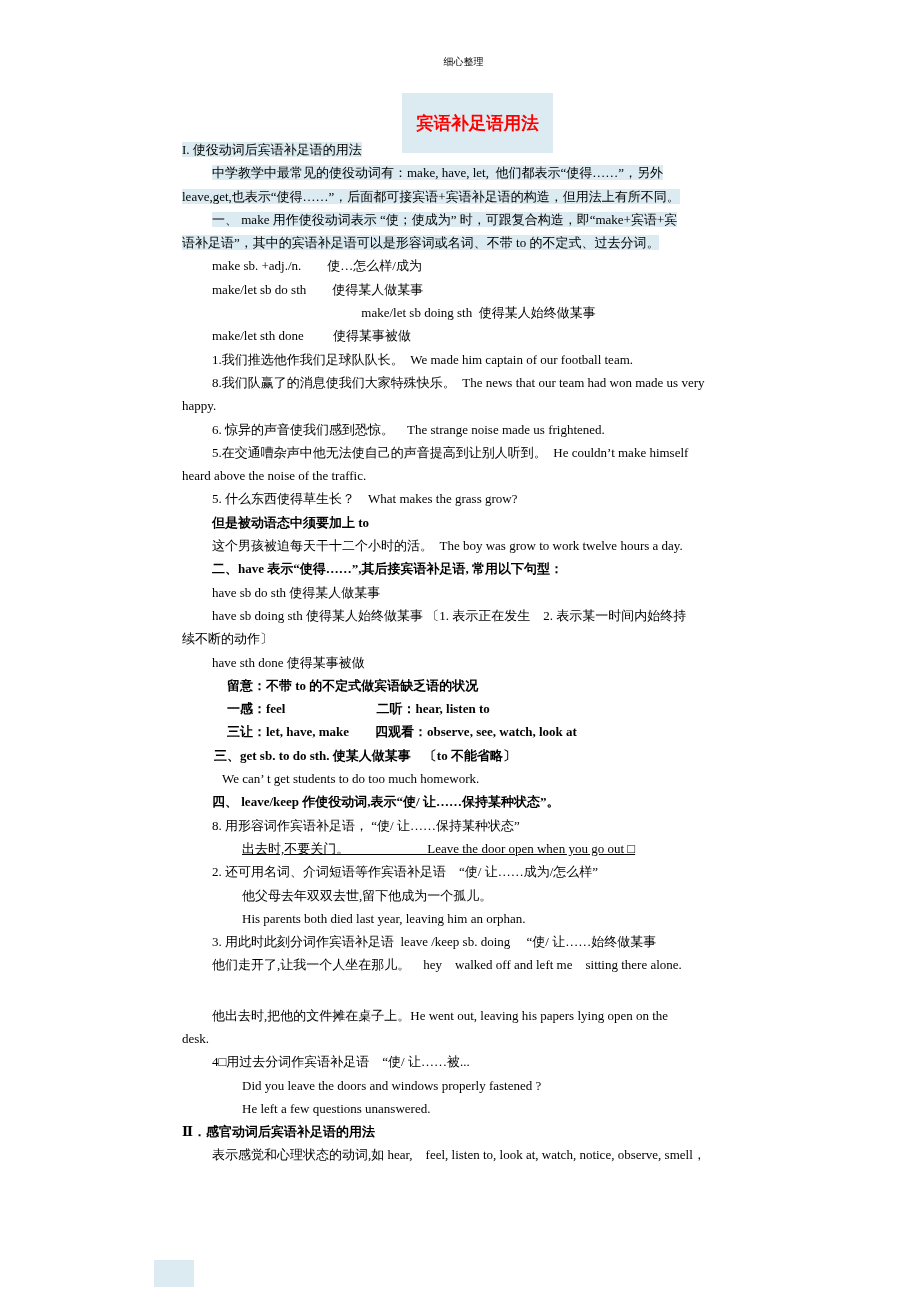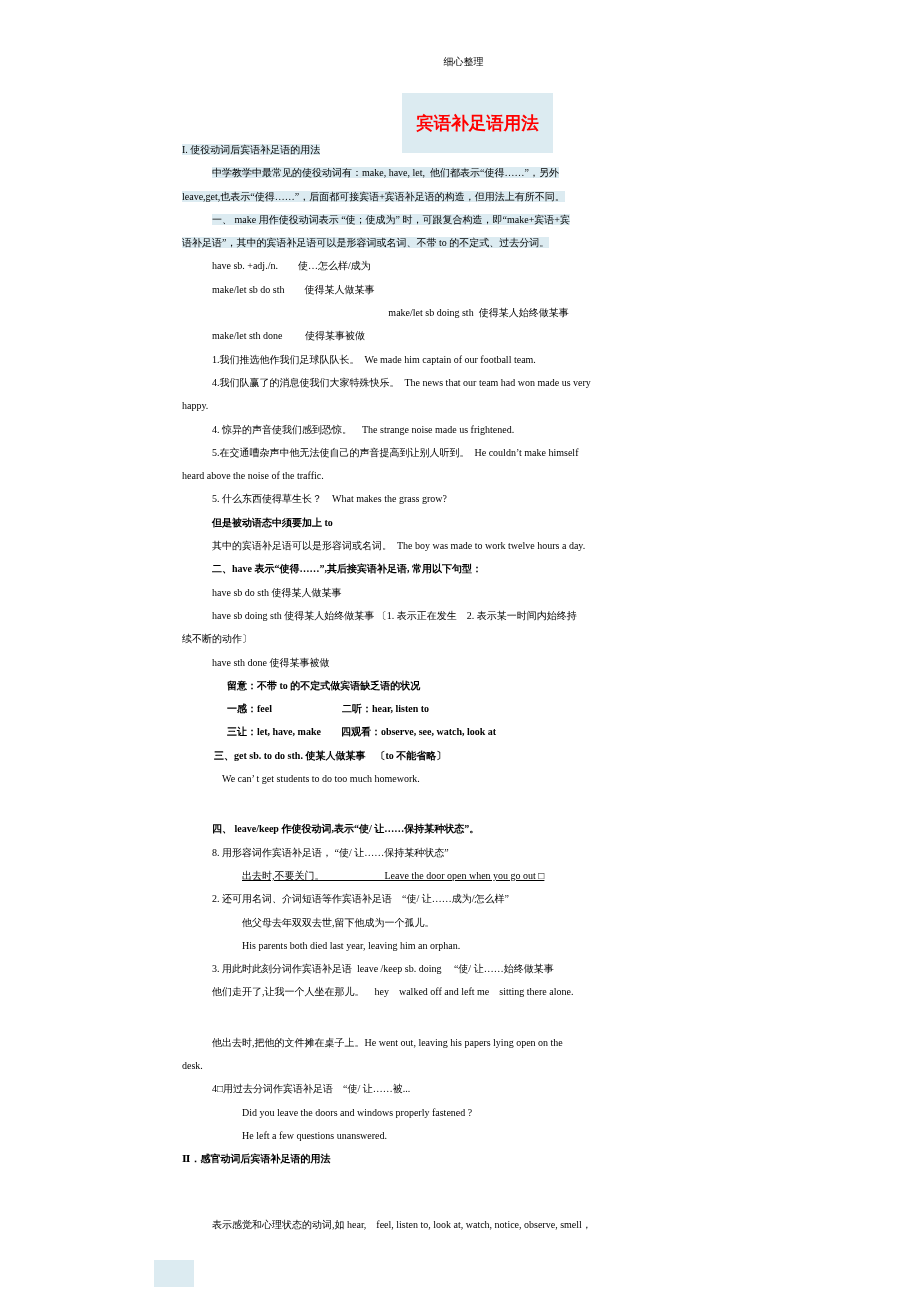--- a/index.html
+++ b/index.html
@@ -28,21 +28,21 @@
   .doc-title {
     text-align: center;
     font-size: 17.5px;
     font-weight: bold;
     color: var(--accent, #ff0000);
     line-height: 26px;
     margin: 0 0 2px 0;
   }
   .doc-title .hl { padding: 20px 14px; margin-left: 28px; }
   .line {
-    font-size: 10px;
+    font-size: 13px;
     line-height: 23.3px;
     white-space: pre-wrap;
   }
   .line.bold { font-weight: bold; }
   .hl { background: var(--hl, #dcebf1); }
   .footer-box {
     position: absolute;
     left: 112px;
     top: 1260px;
     width: 40px;
@@ -56,54 +56,54 @@
 <div class="page">
   <div class="content">
     <div class="header-note">细心整理</div>
     <h1 class="doc-title"><span class="hl">宾语补足语用法</span></h1>
     <div class="doc-body" id="doc-body">
         <div class="line"><span class="hl">I. 使役动词后宾语补足语的用法</span></div>
         <div class="line" style="padding-left: 30px;"><span class="hl">中学教学中最常见的使役动词有：make, have, let,  他们都表示“使得……”，另外</span></div>
         <div class="line"><span class="hl">leave,get,也表示“使得……”，后面都可接宾语+宾语补足语的构造，但用法上有所不同。</span></div>
         <div class="line" style="padding-left: 30px;"><span class="hl">一、 make 用作使役动词表示 “使；使成为” 时，可跟复合构造，即“make+宾语+宾</span></div>
         <div class="line"><span class="hl">语补足语”，其中的宾语补足语可以是形容词或名词、不带 to 的不定式、过去分词。</span></div>
-        <div class="line" style="padding-left: 30px;"><span>have sb. +adj./n.　　使…怎么样/成为</span></div>
+        <div class="line" style="padding-left: 30px;"><span>make sb. +adj./n.　　使…怎么样/成为</span></div>
         <div class="line" style="padding-left: 30px;"><span>make/let sb do sth　　使得某人做某事</span></div>
         <div class="line" style="padding-left: 30px; text-align: center;"><span>make/let sb doing sth  使得某人始终做某事</span></div>
         <div class="line" style="padding-left: 30px;"><span>make/let sth done　　 使得某事被做</span></div>
         <div class="line" style="padding-left: 30px;"><span>1.我们推选他作我们足球队队长。  We made him captain of our football team.</span></div>
-        <div class="line" style="padding-left: 30px;"><span>4.我们队赢了的消息使我们大家特殊快乐。  The news that our team had won made us very</span></div>
+        <div class="line" style="padding-left: 30px;"><span>8.我们队赢了的消息使我们大家特殊快乐。  The news that our team had won made us very</span></div>
         <div class="line"><span>happy.</span></div>
-        <div class="line" style="padding-left: 30px;"><span>4. 惊异的声音使我们感到恐惊。　The strange noise made us frightened.</span></div>
+        <div class="line" style="padding-left: 30px;"><span>6. 惊异的声音使我们感到恐惊。　The strange noise made us frightened.</span></div>
         <div class="line" style="padding-left: 30px;"><span>5.在交通嘈杂声中他无法使自己的声音提高到让别人听到。  He couldn’t make himself</span></div>
         <div class="line"><span>heard above the noise of the traffic.</span></div>
         <div class="line" style="padding-left: 30px;"><span>5. 什么东西使得草生长？　What makes the grass grow?</span></div>
         <div class="line bold" style="padding-left: 30px;"><span>但是被动语态中须要加上 to</span></div>
-        <div class="line" style="padding-left: 30px;"><span>其中的宾语补足语可以是形容词或名词。  The boy was made to work twelve hours a day.</span></div>
+        <div class="line" style="padding-left: 30px;"><span>这个男孩被迫每天干十二个小时的活。  The boy was grow to work twelve hours a day.</span></div>
         <div class="line bold" style="padding-left: 30px;"><span>二、have 表示“使得……”,其后接宾语补足语, 常用以下句型：</span></div>
         <div class="line" style="padding-left: 30px;"><span>have sb do sth 使得某人做某事</span></div>
         <div class="line" style="padding-left: 30px;"><span>have sb doing sth 使得某人始终做某事 〔1. 表示正在发生　2. 表示某一时间内始终持</span></div>
         <div class="line"><span>续不断的动作〕</span></div>
         <div class="line" style="padding-left: 30px;"><span>have sth done 使得某事被做</span></div>
         <div class="line bold" style="padding-left: 45px;"><span>留意：不带 to 的不定式做宾语缺乏语的状况</span></div>
         <div class="line bold" style="padding-left: 45px;"><span>一感：feel　　　　　　　二听：hear, listen to</span></div>
         <div class="line bold" style="padding-left: 45px;"><span>三让：let, have, make　　四观看：observe, see, watch, look at</span></div>
         <div class="line bold" style="padding-left: 32px;"><span>三、get sb. to do sth. 使某人做某事　〔to 不能省略〕</span></div>
         <div class="line" style="padding-left: 40px;"><span>We can’ t get students to do too much homework.</span></div>
-        <div class="line bold" style="padding-left: 30px; margin-top: 27px;"><span>四、 leave/keep 作使役动词,表示“使/ 让……保持某种状态”。</span></div>
+        <div class="line bold" style="padding-left: 30px;"><span>四、 leave/keep 作使役动词,表示“使/ 让……保持某种状态”。</span></div>
         <div class="line" style="padding-left: 30px;"><span>8. 用形容词作宾语补足语， “使/ 让……保持某种状态”</span></div>
         <div class="line" style="padding-left: 60px; text-decoration: underline;"><span>出去时,不要关门。　　　　　　Leave the door open when you go out □</span></div>
         <div class="line" style="padding-left: 30px;"><span>2. 还可用名词、介词短语等作宾语补足语　“使/ 让……成为/怎么样”</span></div>
         <div class="line" style="padding-left: 60px;"><span>他父母去年双双去世,留下他成为一个孤儿。</span></div>
         <div class="line" style="padding-left: 60px;"><span>His parents both died last year, leaving him an orphan.</span></div>
         <div class="line" style="padding-left: 30px;"><span>3. 用此时此刻分词作宾语补足语  leave /keep sb. doing 　“使/ 让……始终做某事</span></div>
         <div class="line" style="padding-left: 30px;"><span>他们走开了,让我一个人坐在那儿。　hey　walked off and left me　sitting there alone.</span></div>
         <div class="line" style="padding-left: 30px; margin-top: 27px;"><span>他出去时,把他的文件摊在桌子上。He went out, leaving his papers lying open on the</span></div>
         <div class="line"><span>desk.</span></div>
         <div class="line" style="padding-left: 30px;"><span>4□用过去分词作宾语补足语　“使/ 让……被...</span></div>
         <div class="line" style="padding-left: 60px;"><span>Did you leave the doors and windows properly fastened ?</span></div>
         <div class="line" style="padding-left: 60px;"><span>He left a few questions unanswered.</span></div>
         <div class="line bold"><span>Ⅱ．感官动词后宾语补足语的用法</span></div>
-        <div class="line" style="padding-left: 30px; margin-top: 43px;"><span>表示感觉和心理状态的动词,如 hear,　feel, listen to, look at, watch, notice, observe, smell，</span></div>
+        <div class="line" style="padding-left: 30px;"><span>表示感觉和心理状态的动词,如 hear,　feel, listen to, look at, watch, notice, observe, smell，</span></div>
       </div>
   </div>
   <div class="footer-box"></div>
 </div>
 
 </body></html>

